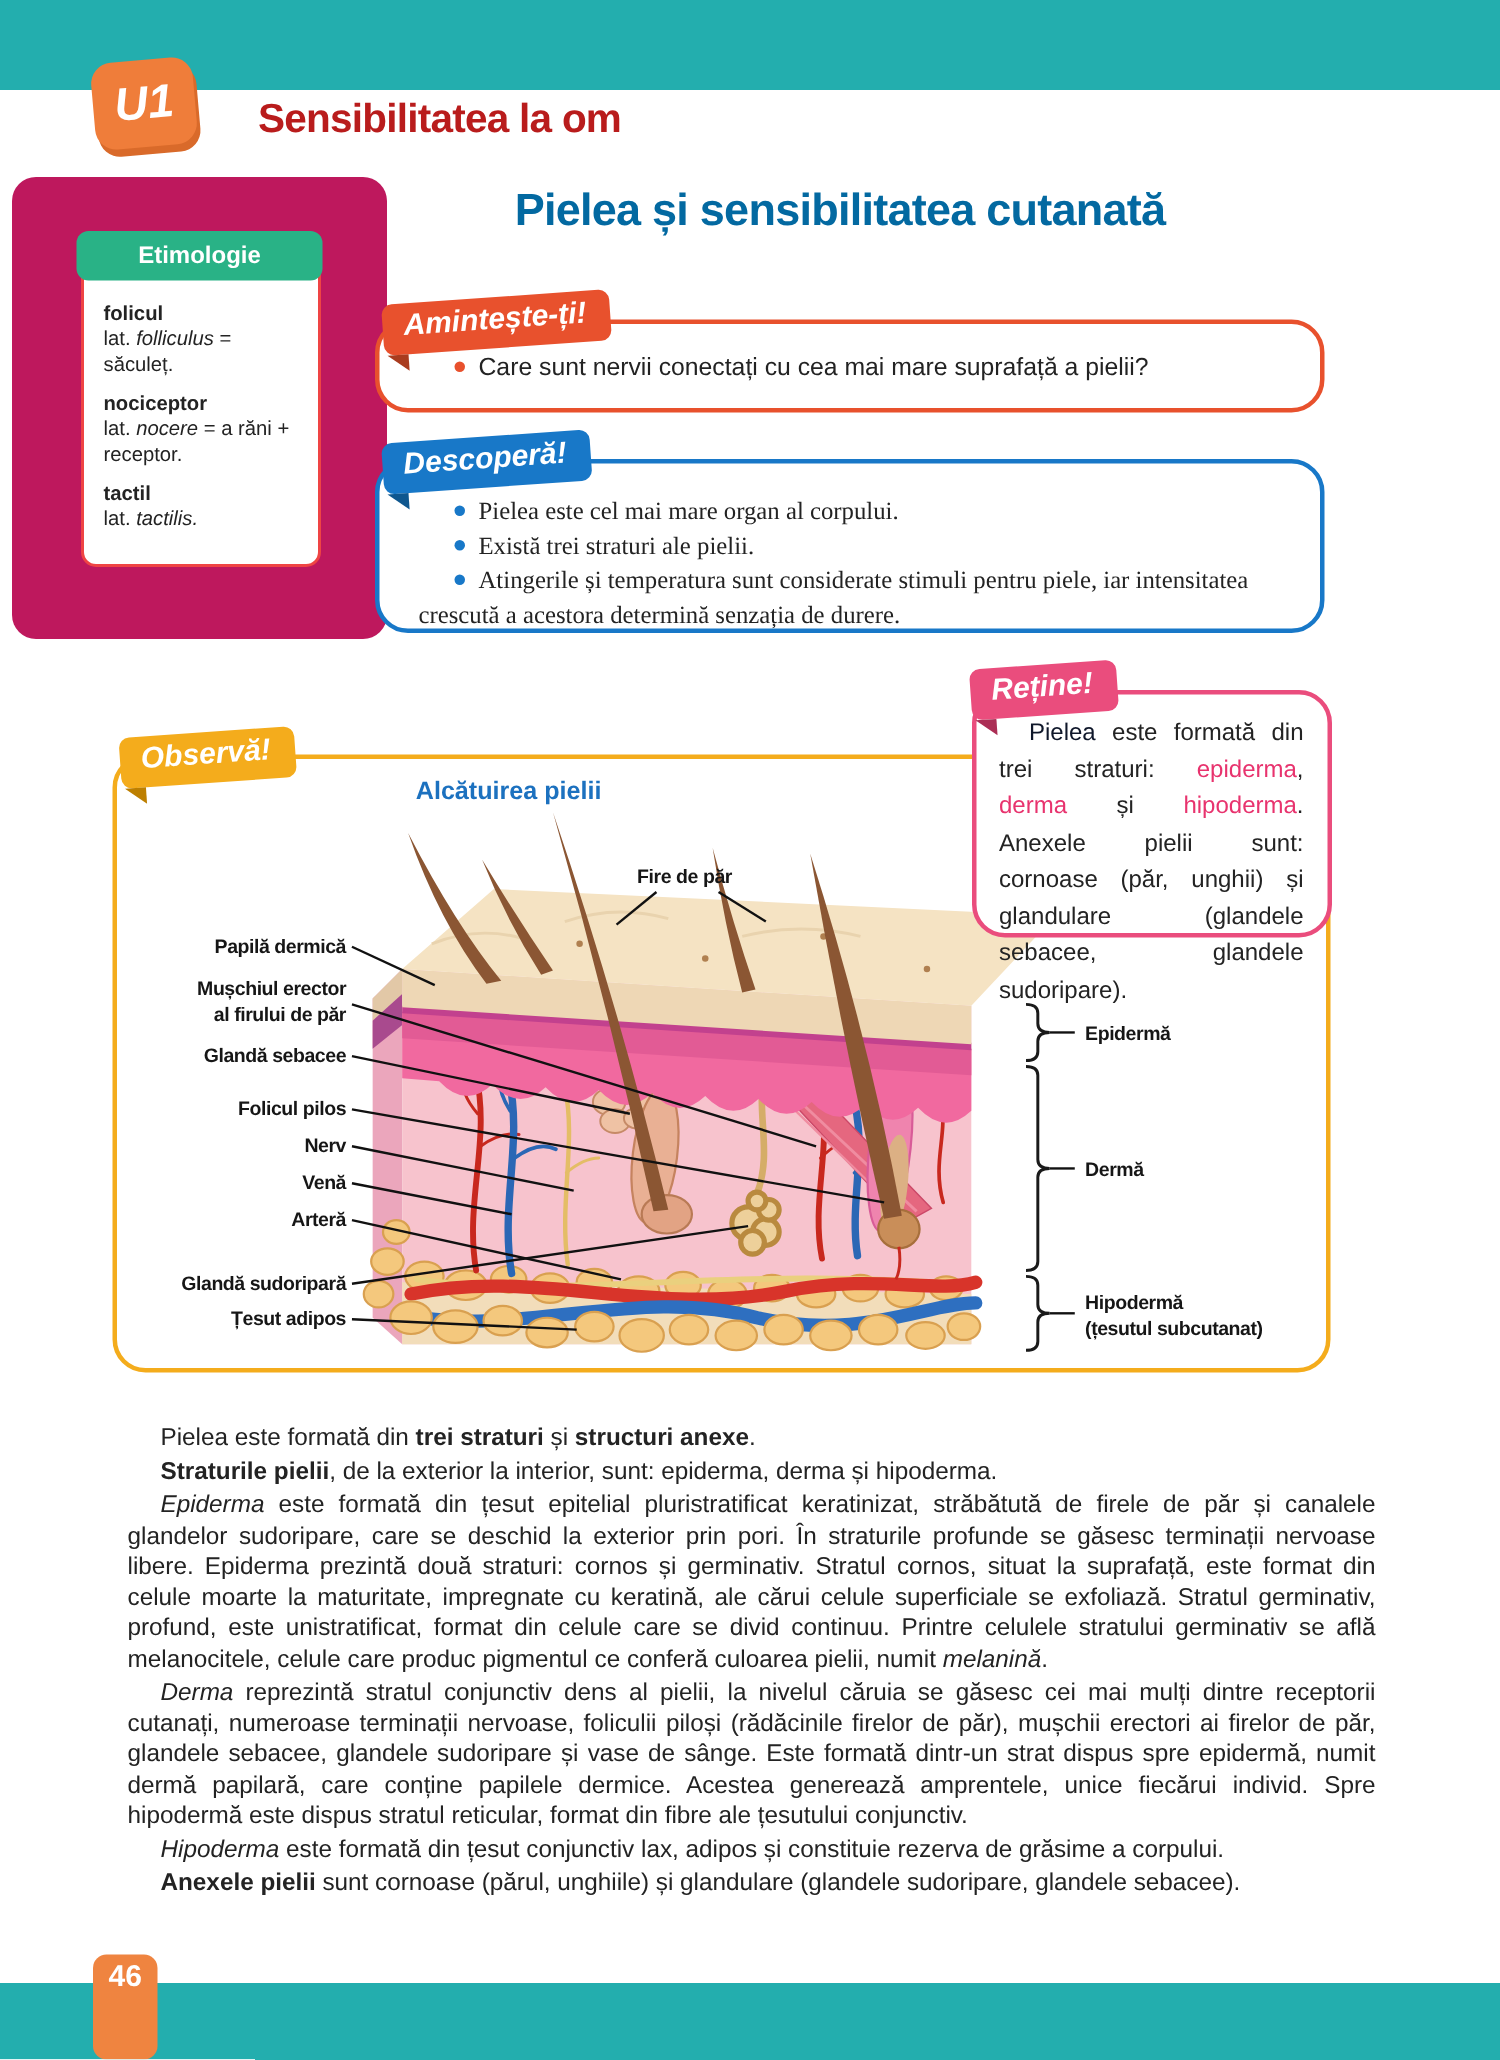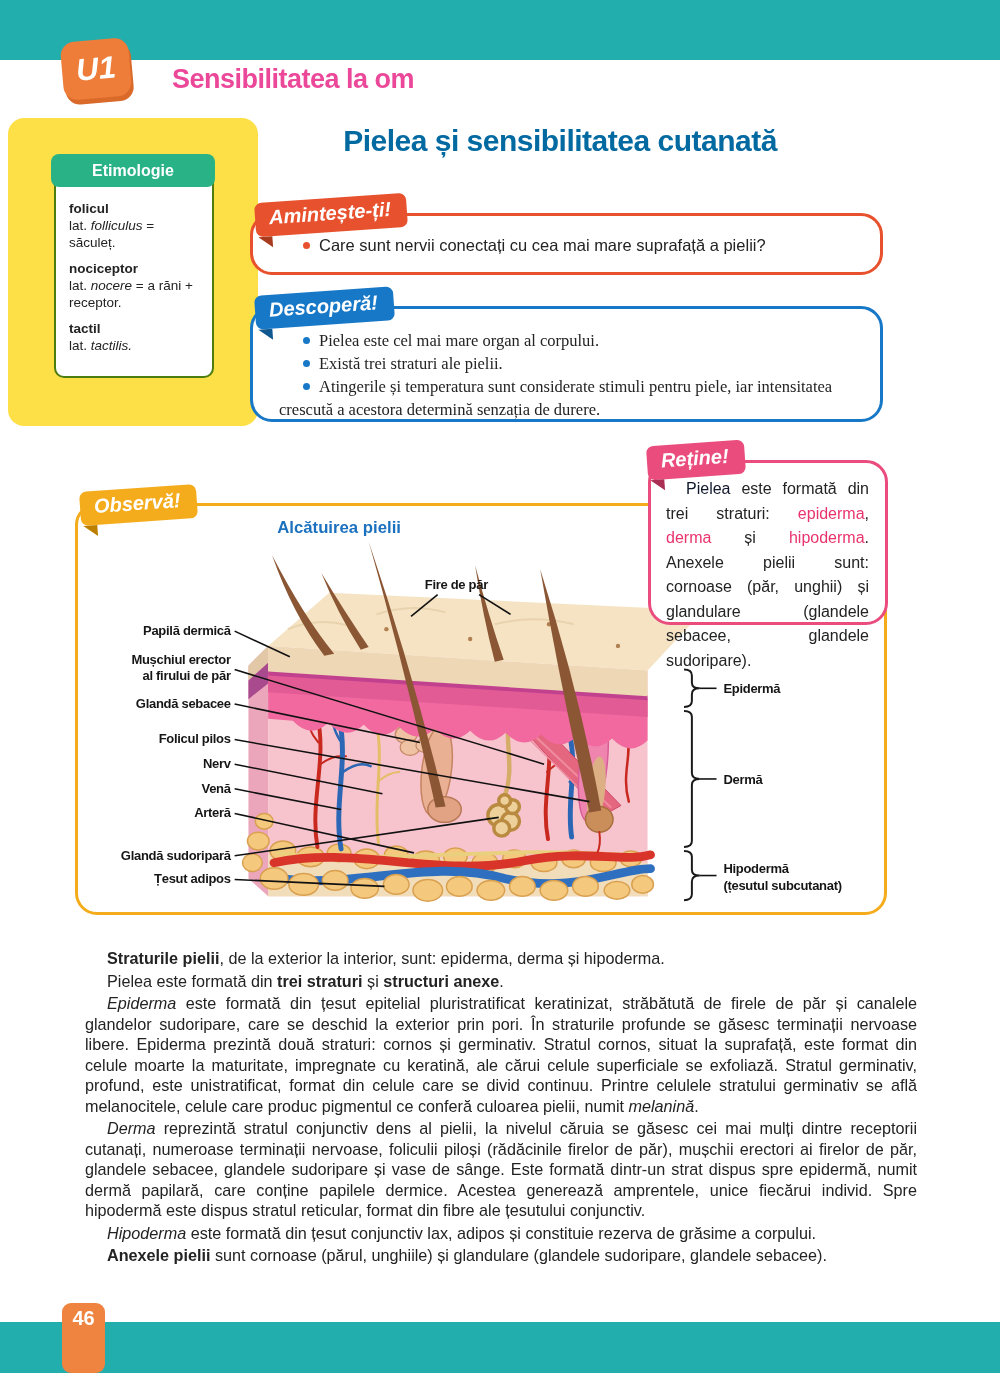--- a/index.html
+++ b/index.html
@@ -8,32 +8,32 @@
 
   
   .top-bar{position:absolute;left:0;top:0;width:1000px;height:60px;background:#23aeae;}
   .footer-band{position:absolute;left:0;top:1322px;width:1000px;height:51px;background:#23aeae;}
 
   .unit-badge{position:absolute;left:62px;top:40px;width:68px;height:58px;background:#ef7d3a;
       border-radius:14px;transform:rotate(-5deg);box-shadow:2px 5px 0 #d96a2a;z-index:5;
       display:flex;align-items:center;justify-content:center;color:#fff;font-weight:bold;
       font-style:italic;font-size:31px;}
   .section-title{position:absolute;left:172px;top:64px;font-size:27px;font-weight:bold;
-      color:#ec4899;letter-spacing:-0.5px;}
+      color:#b91c1c;letter-spacing:-0.5px;}
   .lesson-title{position:absolute;left:240px;top:124px;width:640px;text-align:center;
       font-size:30px;font-weight:bold;color:#0369a1;letter-spacing:-0.5px;margin:0;}
 
   
-  .etym{position:absolute;left:8px;top:118px;width:250px;height:308px;background:#fde047;
+  .etym{position:absolute;left:8px;top:118px;width:250px;height:308px;background:#be185d;
       border-radius:16px;}
   .etym-head{position:absolute;left:50%;transform:translateX(-50%);top:36px;width:164px;height:33px;
       background:#29b286;border-radius:8px;color:#fff;font-weight:bold;font-size:16px;
       text-align:center;line-height:33px;z-index:2;}
   .etym-inner{position:absolute;left:46px;top:52px;width:160px;height:208px;background:#fff;
-      border:2px solid #4d7c0f;border-radius:10px;box-sizing:border-box;
+      border:2px solid #ef4444;border-radius:10px;box-sizing:border-box;
       padding:28px 10px 8px 13px;font-size:13.5px;line-height:17px;}
   .etim-term{font-weight:bold;margin-top:9px;}
   .etim-entry:first-child .etim-term{margin-top:0;}
 
   
   .callout{position:absolute;background:#fff;border:3px solid;border-radius:22px;box-sizing:border-box;}
   .tab{position:absolute;top:-18px;left:2px;color:#fff;font-weight:bold;font-style:italic;
       font-size:20px;padding:4px 16px 7px 14px;border-radius:7px;transform:rotate(-4deg);z-index:3;
       white-space:nowrap;}
   .tab::before{content:"";position:absolute;left:2px;bottom:-11px;width:0;height:0;
@@ -302,22 +302,22 @@
       </g>
     </svg>
   </section>
 
   <section class="callout co-pink" style="left:648px;top:460px;width:240px;height:165px;z-index:6;">
     <div class="tab" style="top:-20px;left:-4px;">Reține!</div>
     <div class="retain-body"><span class="seg-bp">Pielea</span><span class="seg-n"> este formată din trei straturi: </span><span class="seg-p">epiderma</span><span class="seg-n">, </span><span class="seg-p">derma</span><span class="seg-n"> și </span><span class="seg-p">hipoderma</span><span class="seg-n">. Anexele pielii sunt: cornoase (păr, unghii) și glandulare (glandele sebacee, glandele sudoripare).</span></div>
   </section>
 
   <div class="body-text">
+      <p class="body-par"><span class="seg-n">Pielea este formată din </span><span class="seg-b">trei straturi</span><span class="seg-n"> și </span><span class="seg-b">structuri anexe</span><span class="seg-n">.</span></p>
       <p class="body-par"><span class="seg-b">Straturile pielii</span><span class="seg-n">, de la exterior la interior, sunt: epiderma, derma și hipoderma.</span></p>
-      <p class="body-par"><span class="seg-n">Pielea este formată din </span><span class="seg-b">trei straturi</span><span class="seg-n"> și </span><span class="seg-b">structuri anexe</span><span class="seg-n">.</span></p>
       <p class="body-par"><span class="seg-i">Epiderma</span><span class="seg-n"> este formată din țesut epitelial pluristratificat keratinizat, străbătută de firele de păr și canalele glandelor sudoripare, care se deschid la exterior prin pori. În straturile profunde se găsesc terminații nervoase libere. Epiderma prezintă două straturi: cornos și germinativ. Stratul cornos, situat la suprafață, este format din celule moarte la maturitate, impregnate cu keratină, ale cărui celule superficiale se exfoliază. Stratul germinativ, profund, este unistratificat, format din celule care se divid continuu. Printre celulele stratului germinativ se află melanocitele, celule care produc pigmentul ce conferă culoarea pielii, numit </span><span class="seg-i">melanină</span><span class="seg-n">.</span></p>
       <p class="body-par"><span class="seg-i">Derma</span><span class="seg-n"> reprezintă stratul conjunctiv dens al pielii, la nivelul căruia se găsesc cei mai mulți dintre receptorii cutanați, numeroase terminații nervoase, foliculii piloși (rădăcinile firelor de păr), mușchii erectori ai firelor de păr, glandele sebacee, glandele sudoripare și vase de sânge. Este formată dintr-un strat dispus spre epidermă, numit dermă papilară, care conține papilele dermice. Acestea generează amprentele, unice fiecărui individ. Spre hipodermă este dispus stratul reticular, format din fibre ale țesutului conjunctiv.</span></p>
       <p class="body-par"><span class="seg-i">Hipoderma</span><span class="seg-n"> este formată din țesut conjunctiv lax, adipos și constituie rezerva de grăsime a corpului.</span></p>
       <p class="body-par"><span class="seg-b">Anexele pielii</span><span class="seg-n"> sunt cornoase (părul, unghiile) și glandulare (glandele sudoripare, glandele sebacee).</span></p>
     </div>
 
   <div class="footer-band"></div>
   <div class="page-badge">
     <span>46</span>
   </div>

